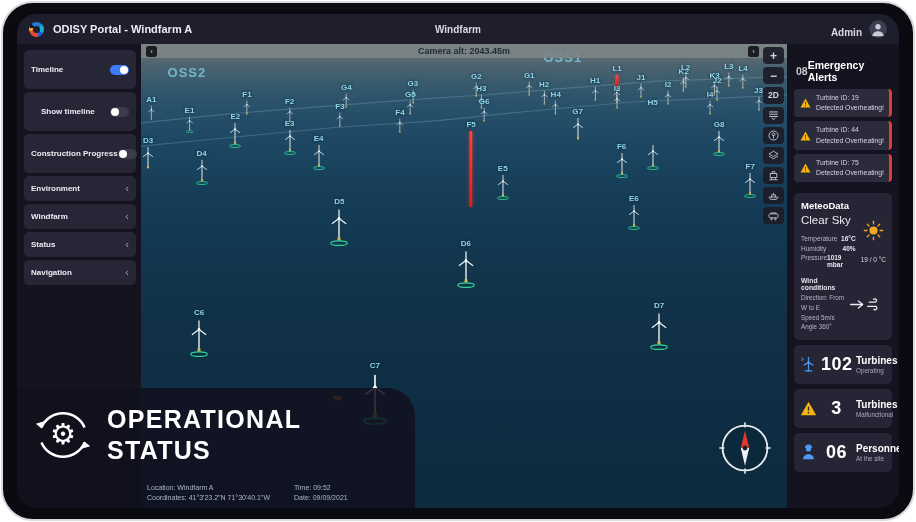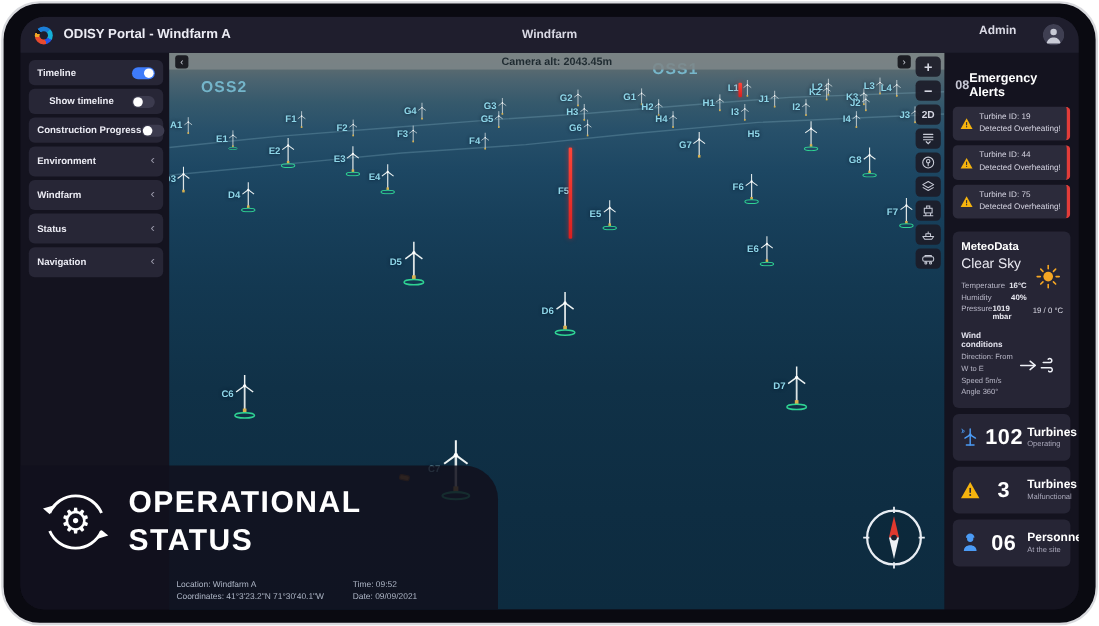--- a/index.html
+++ b/index.html
@@ -6,47 +6,47 @@
   html,body{width:916px;height:522px;background:#fff;font-family:"Liberation Sans",sans-serif;overflow:hidden}
   .device{position:absolute;left:1px;top:1px;right:1px;bottom:1px;background:#0a0a11;border-radius:32px;border:2px solid #d9dade}
   .screen{position:absolute;left:14px;right:14px;top:11px;bottom:11px;background:#14131f;border-radius:20px;overflow:hidden}
   
   .topbar{height:30px;background:#1f1e2d;display:flex;align-items:center;padding:0 12px;position:relative;z-index:40}
   .logo{width:15px;height:15px;border-radius:50%;position:relative;flex:none;
     background:conic-gradient(from 200deg,#e84a2f 0 16%,#f5a623 16% 24%,#15141f 24% 32%,#1b7fd8 32% 58%,#15b0d8 58% 78%,#2456e8 78% 90%,#e84a2f 90% 100%)}
   .logo::after{content:"";position:absolute;inset:4px;border-radius:50%;background:#1f1e2d}
   .tb-title{font-size:11px;color:#ececf4;font-weight:600;margin-left:9px}
   .tb-center{position:absolute;left:50%;transform:translateX(-50%);font-size:10px;color:#d9d9e4;font-weight:600}
-  .tb-right{margin-left:auto;display:flex;align-items:flex-start;gap:22px}
+  .tb-right{margin-left:auto;display:flex;align-items:flex-end;gap:7px}
   .tb-user{font-size:10px;color:#d9d9e4;font-weight:600}
   .avatar{width:18px;height:18px;border-radius:50%;overflow:hidden;flex:none}
   .avatar svg{width:100%;height:100%}
   
   .content{position:absolute;top:30px;left:0;right:0;bottom:0;display:flex;background:#0d0c16}
   .sidebar{width:124px;min-width:124px;background:#14131f;padding:6px 5px 0 7px}
-  .sb-item{background:#272636;border-radius:5px;height:21px;display:flex;align-items:center;justify-content:space-between;padding:0 7px;margin-bottom:3px}
+  .sb-item{background:#272636;border-radius:5px;height:39px;display:flex;align-items:center;justify-content:space-between;padding:0 7px;margin-bottom:3px}
   .sb-item.section{height:25px}
   .sb-item.indent{padding-left:17px}
   .sb-label{font-size:8px;font-weight:700;color:#ececf4;white-space:nowrap}
   .chev{color:#9897a8;font-size:11px;line-height:1}
   .toggle{width:19px;height:10px;border-radius:5px;background:#3c3b4e;position:relative;flex:none;cursor:pointer}
   .toggle .knob{position:absolute;top:1px;left:1px;width:8px;height:8px;border-radius:50%;background:#fff}
   .toggle.on{background:#3e7bfa}
   .toggle.on .knob{left:auto;right:1px}
   
   .viewport{flex:1;position:relative;overflow:hidden;background:
     linear-gradient(180deg,#68726e 0%,#5f6d70 2%,#4a6370 5%,#35596c 9%,#27506a 14%,#1d4763 21%,#173f5a 30%,#133851 42%,#103147 60%,#0e2d42 82%,#0d2b3f 100%)}
   .cam-bar{position:absolute;top:0;left:0;right:0;height:14px;background:rgba(124,133,136,0.88);display:flex;align-items:center;justify-content:center;font-size:9px;font-weight:600;color:#1f2b31;z-index:15}
   .vp-nav{position:absolute;top:2px;width:11px;height:11px;border-radius:2.5px;background:rgba(12,12,18,0.85);color:#cfd2dc;font-size:8px;display:flex;align-items:center;justify-content:center;z-index:21;border:none;padding:0;cursor:pointer;font-family:inherit}
   .vp-nav.left{left:5px}.vp-nav.right{right:28px}
   .cables{position:absolute;inset:0;width:100%;height:100%;z-index:1;pointer-events:none}
   .cables polyline{fill:none;stroke:rgba(150,200,215,0.25);stroke-width:0.25}
   .map-items{position:absolute;inset:0;z-index:2}
   .station{position:absolute;transform:translate(-50%,-50%);font-size:13px;color:rgba(130,205,228,0.78);font-weight:600;letter-spacing:1px}
-  .tb{position:absolute;transform:translate(-50%,-4px);display:flex;align-items:center;z-index:2}
+  .tb{position:absolute;transform:translate(-50%,-4px);display:flex;flex-direction:column;align-items:center;z-index:2}
   .tb-label{color:#8fd6e8;font-size:8px;font-weight:600;line-height:1;text-shadow:0 0 3px rgba(0,25,45,.9)}
   .tb-svg{margin-top:1px;line-height:0}
   .beam{width:3px;background:linear-gradient(180deg,#ff4538,#d91f1f);margin-top:2px;border-radius:1px;box-shadow:0 0 4px rgba(255,40,30,.55)}
   .vessel{position:absolute;width:9px;height:5px;background:#cf8f35;border:1px solid #8a5a1d;border-radius:2px;transform:translate(-50%,-50%) rotate(12deg);z-index:3}
   
   .tools{position:absolute;top:3px;right:3px;display:flex;flex-direction:column;gap:3px;z-index:20}
   .tool-btn{width:21px;height:17px;border:none;border-radius:4px;background:rgba(28,28,40,0.92);color:#d5d7e2;font-size:12px;line-height:1;display:flex;align-items:center;justify-content:center;padding:0;font-family:inherit;font-weight:600;cursor:pointer}
   .tool-btn.small{font-size:8.5px;font-weight:700}
   .tool-btn svg{width:13px;height:13px}
   

